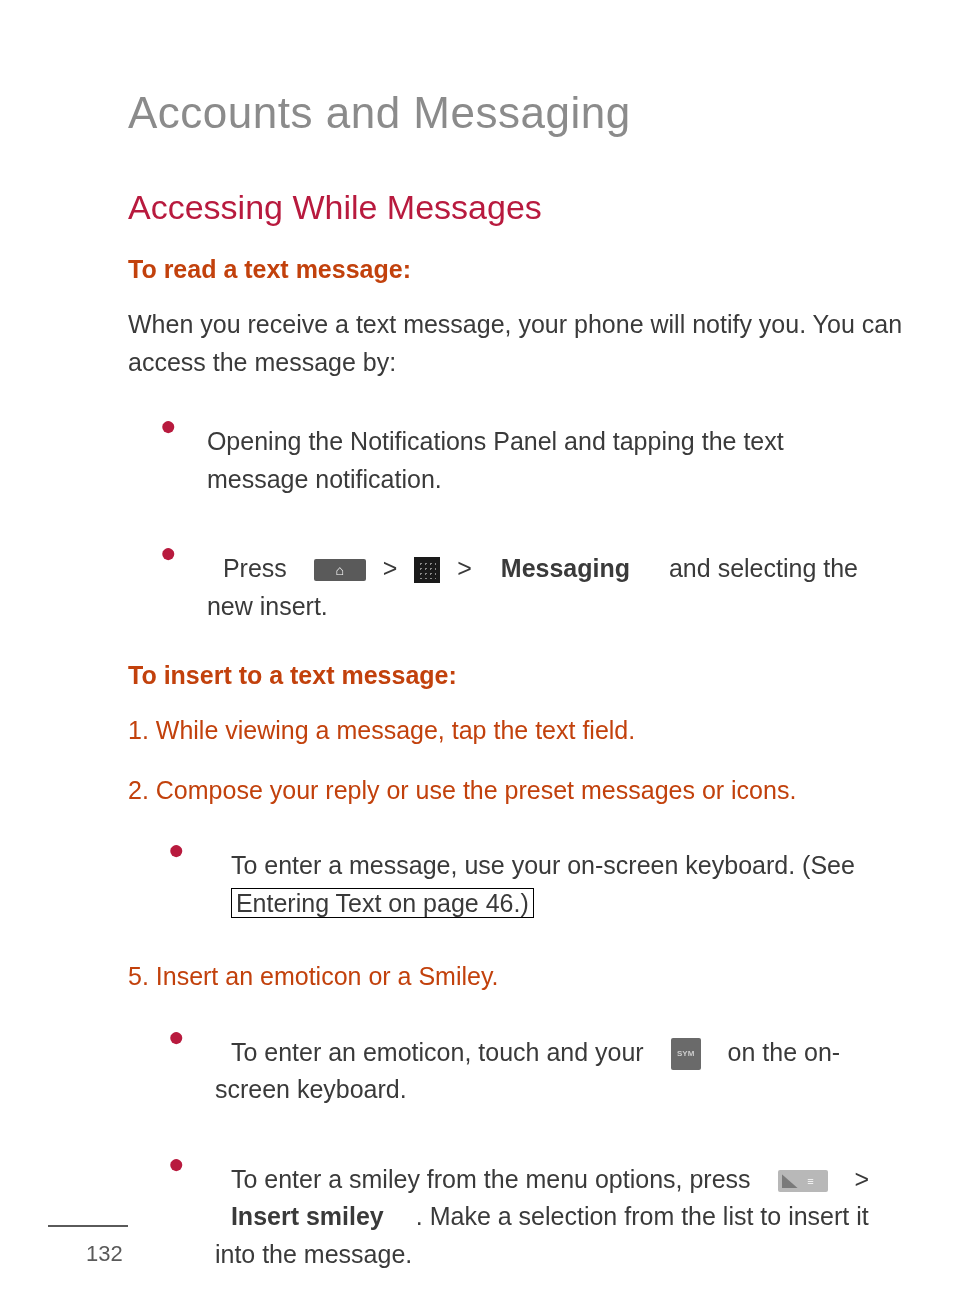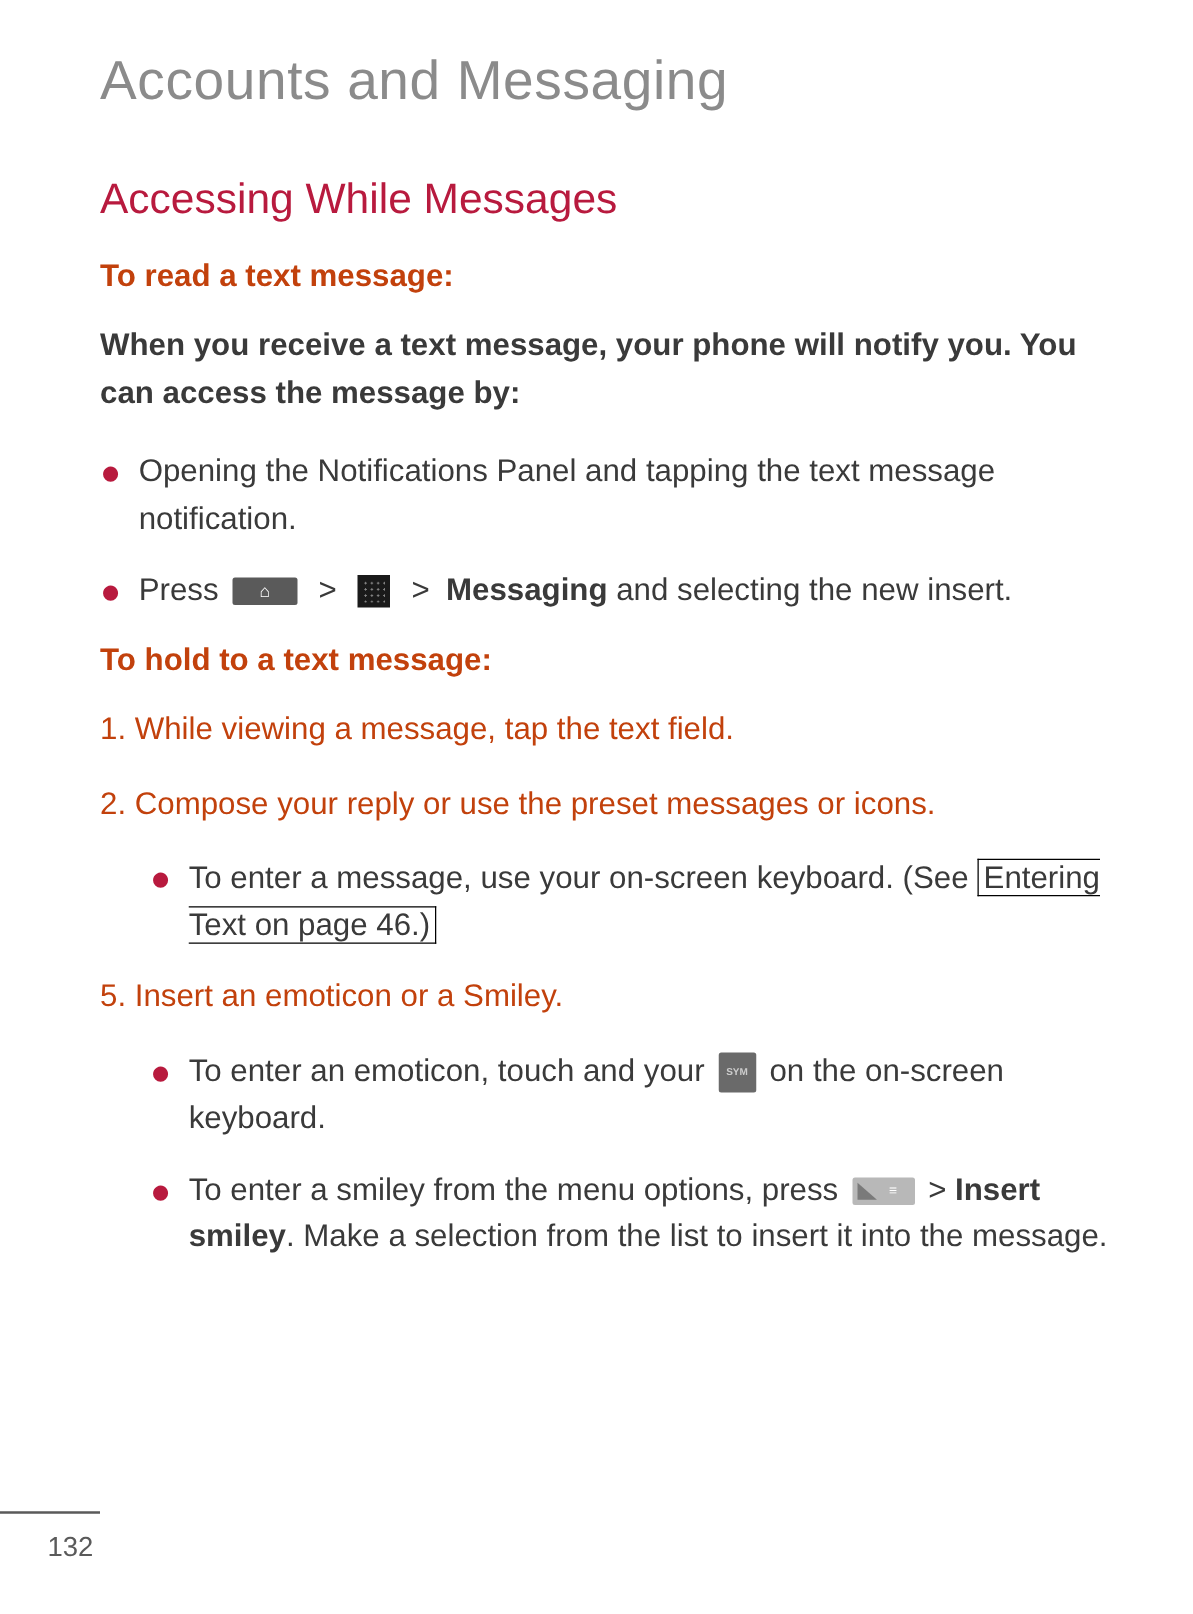--- a/index.html
+++ b/index.html
@@ -1,15 +1,15 @@
 <!DOCTYPE html>
 <html><head>
   <meta charset="utf-8">
   <style>
-    * { margin: 0; padding: 0; box-sizing: border-box; }
+    * { margin: 16px; padding: 0; box-sizing: border-box; }
     body {
       width: 954px;
       height: 1291px;
       background: #ffffff;
       font-family: 'Lucida Sans', 'Lucida Sans Unicode', 'Lucida Grande', sans-serif;
       color: #3a3a3a;
       position: relative;
       padding: 40px 60px 30px 80px;
     }
     .chapter-title {
@@ -26,21 +26,21 @@
       margin-bottom: 28px;
     }
     .subheading {
       font-size: 25px;
       font-weight: 600;
       color: #c2410c;
       margin-bottom: 22px;
     }
     .body-text {
       font-size: 25px;
-      font-weight: 700;
+      font-weight: 400;
       color: #3a3a3a;
       line-height: 1.5;
       margin-bottom: 26px;
     }
     .bullet-list {
       margin-bottom: 20px;
     }
     .bullet-item {
       display: flex;
       align-items: flex-start;
@@ -205,21 +205,21 @@
       <span class="icon-home"></span>
       <span class="gt">&gt;</span>
       <span class="icon-grid"></span>
       <span class="gt">&gt;</span>
       <span class="bold">Messaging</span>
       <span> and selecting the new insert.</span>
     </span>
   </div>
 </div>
 
-<h3 class="subheading">To hold to a text message:</h3>
+<h3 class="subheading">To insert to a text message:</h3>
 
 <p class="numbered-item">1. While viewing a message, tap the text field.</p>
 
 <p class="numbered-item">2. Compose your reply or use the preset messages or icons.</p>
 
 <div class="bullet-item nested-bullet">
   <span class="bullet-dot">●</span>
   <span class="bullet-content">
     <span>To enter a message, use your on-screen keyboard. (See </span><span class="link-box">Entering Text on page 46.)</span>
   </span>

